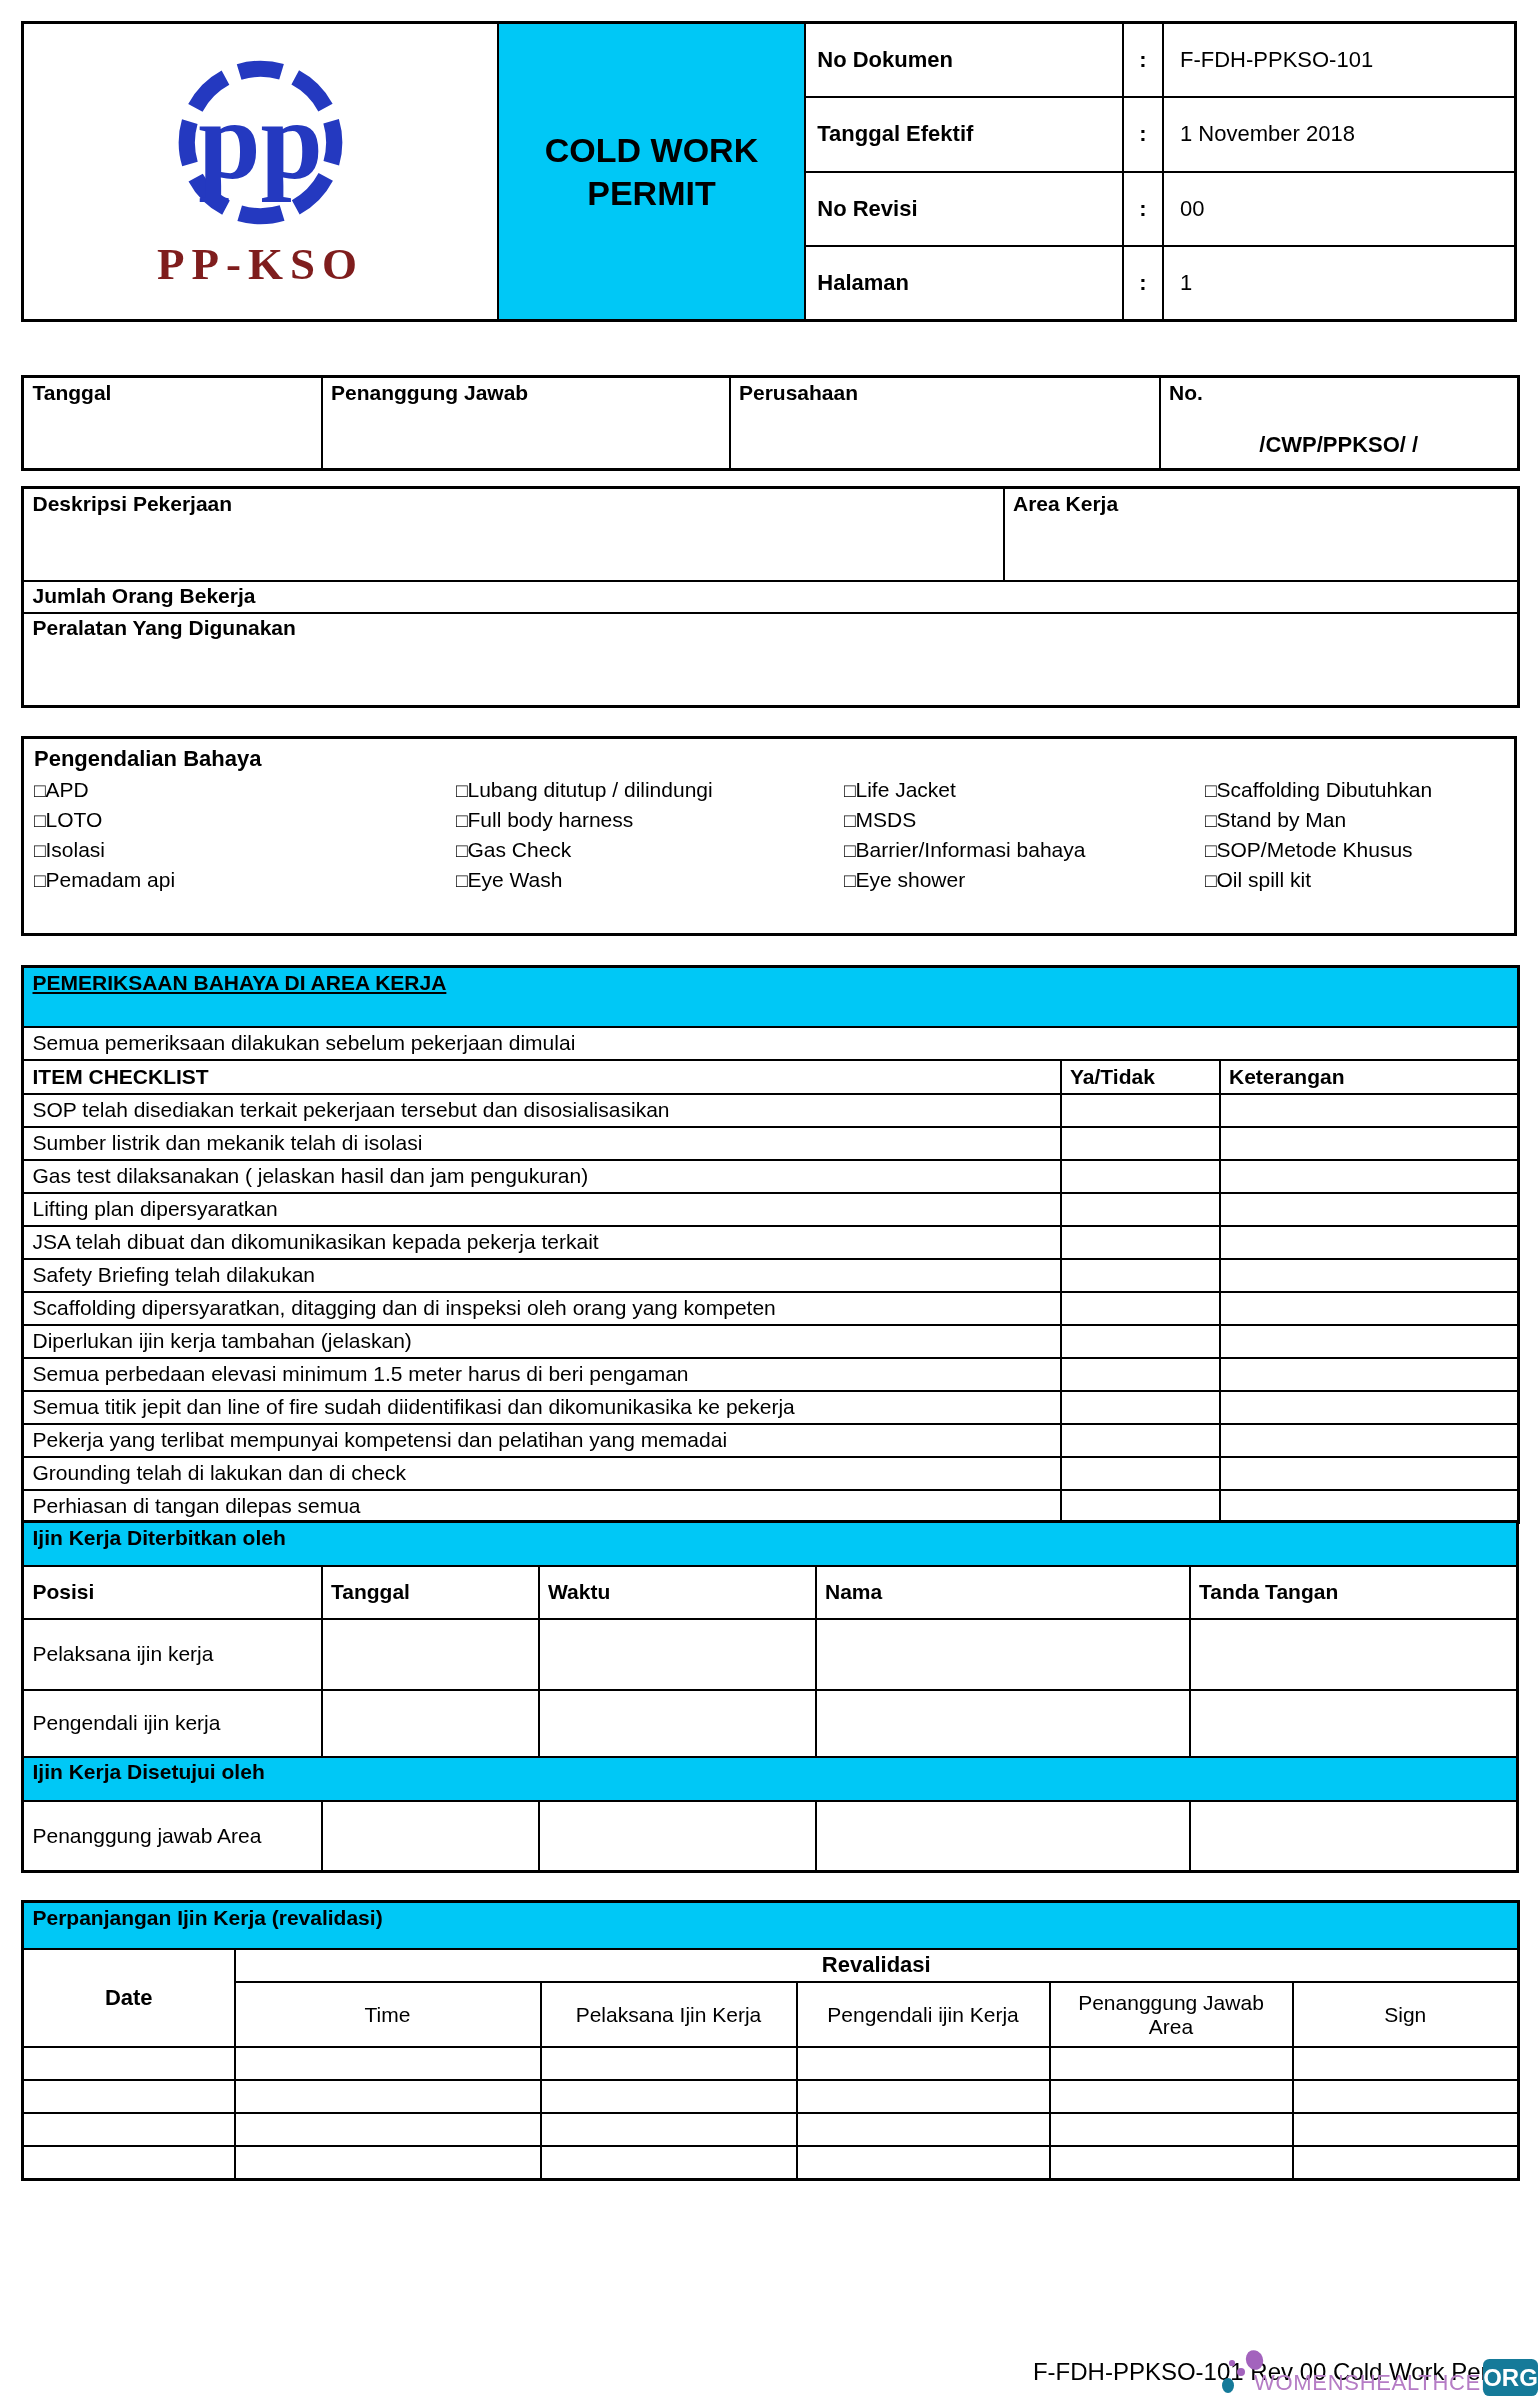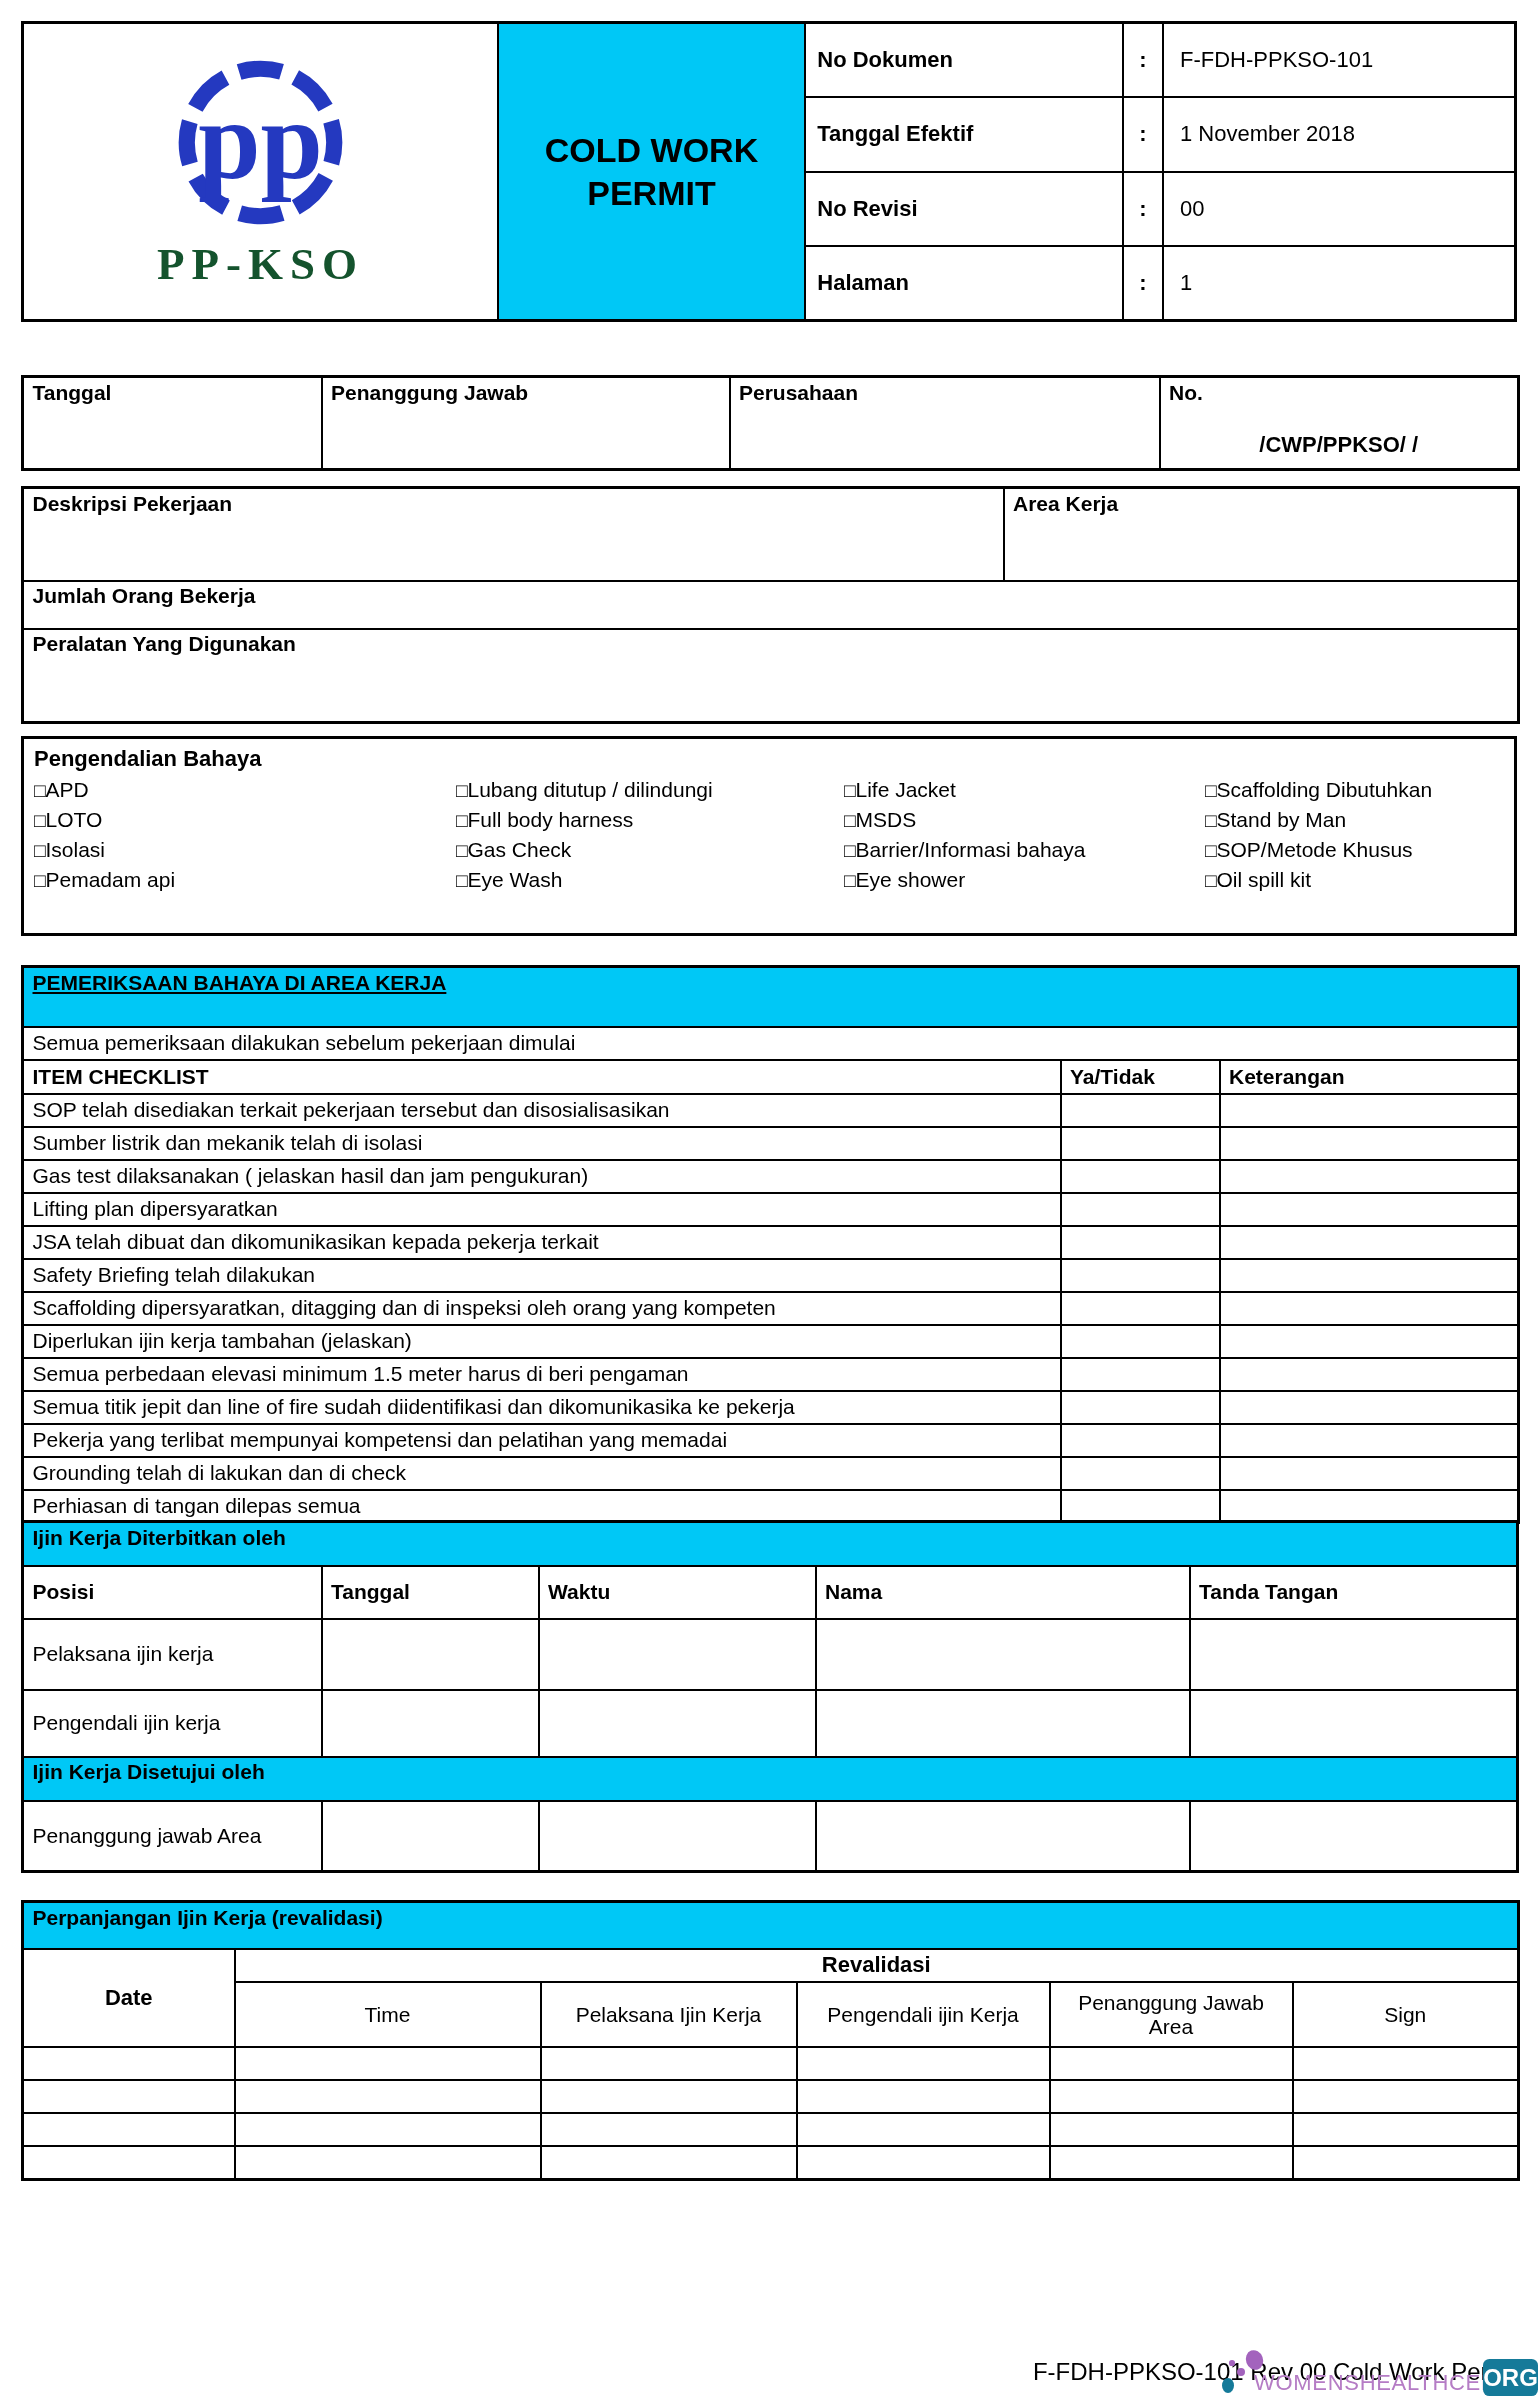--- a/index.html
+++ b/index.html
@@ -6,21 +6,21 @@
   html,body { background:#ffffff; }
   body {
     width:1539px; height:2401px; position:relative;
     font-family:"Liberation Sans", sans-serif; color:#000;
   }
   .sec { position:absolute; left:21px; width:1496px; }
 
   
   .header { top:21px; height:301px; border:3.5px solid #000; display:flex; }
   .logo-cell { width:473px; display:flex; flex-direction:column; align-items:center; justify-content:center; background:#fff; }
-  .brand-text { font-family:"Liberation Serif", serif; font-weight:bold; font-size:45px; letter-spacing:7px; color:#14532d; margin-top:7px; }
+  .brand-text { font-family:"Liberation Serif", serif; font-weight:bold; font-size:45px; letter-spacing:7px; color:#7f1d1d; margin-top:7px; }
   .title-cell { width:309px; background:#00c8f6; border-left:2.8px solid #000; border-right:2.8px solid #000;
     display:flex; align-items:center; justify-content:center; text-align:center;
     font-weight:bold; font-size:34px; line-height:1.25; padding:0 27px; }
   .info-cell { flex:1; display:flex; flex-direction:column; }
   .info-row { flex:1; display:flex; border-bottom:2.1px solid #000; }
   .info-row:last-child { border-bottom:none; }
   .info-label { width:318px; border-right:2.1px solid #000; font-weight:bold; font-size:22px; display:flex; align-items:center; padding-left:11.3px; }
   .info-sep { width:40px; border-right:2.1px solid #000; font-weight:bold; font-size:22px; display:flex; align-items:center; justify-content:center; }
   .info-value { flex:1; font-size:22px; display:flex; align-items:center; padding-left:16px; }
 
@@ -32,21 +32,21 @@
   td.cyan { background:#00c8f6 !important; font-weight:bold; font-size:24px; vertical-align:middle; }
 
   
   .permit-info { top:375px; }
   .permit-info td { height:93px; }
   .no-value { text-align:center; font-weight:bold; font-size:22px; margin-top:27px; }
 
   
   .job { top:486px; }
   .job tr.r1 td { height:93px; }
-  .job tr.r2 td { height:48px; }
+  .job tr.r2 td { height:32px; }
   .job tr.r3 td { height:94px; }
 
   
   .hazard { top:736px; height:200px; border:3.5px solid #000; padding:7px 0 0 10px; background:#fff; }
   .hazard-title { font-weight:bold; font-size:22px; }
   .hazard-grid { display:grid; grid-template-columns:422px 388px 361px auto; margin-top:2.8px; }
   .hz-item { font-size:21px; line-height:29px; white-space:nowrap; }
   .cb { font-size:19px; }
   .lain { font-size:21px; margin-top:10px; }
 

